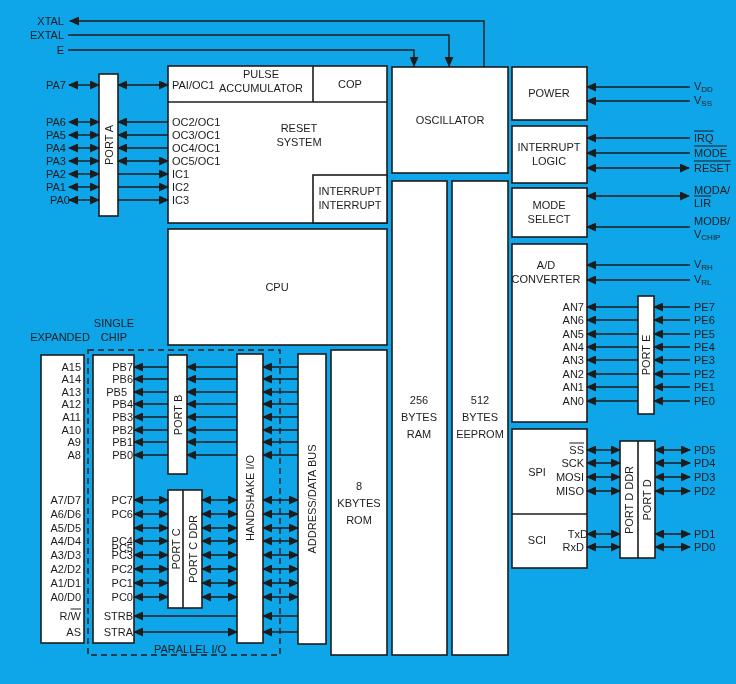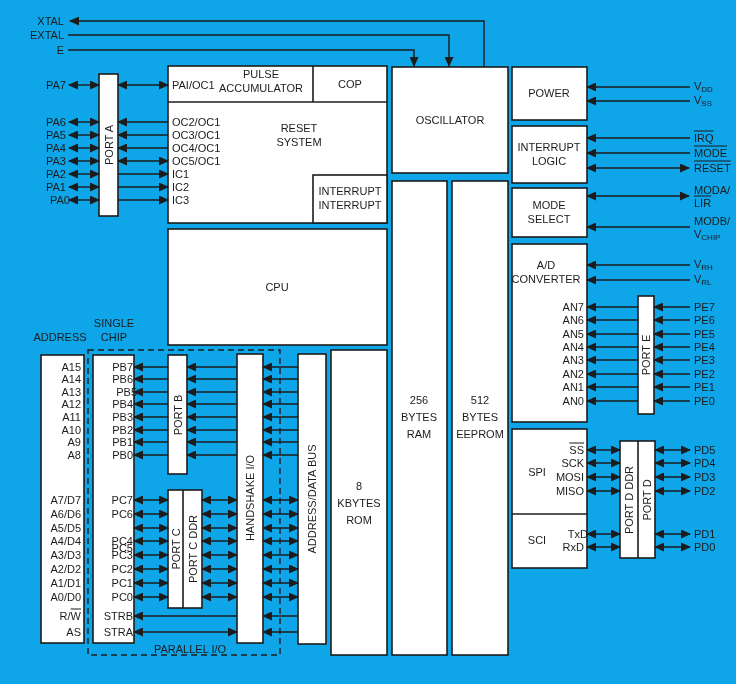--- a/index.html
+++ b/index.html
@@ -242,21 +242,21 @@
   <span class="lb r" style="left:584px;top:547px">RxD</span>
   <span class="lb v" style="left:629px;top:500px">PORT D DDR</span>
   <span class="lb v" style="left:647px;top:500px">PORT D</span>
   <span class="lb l" style="left:694px;top:450px">PD5</span>
   <span class="lb l" style="left:694px;top:463px">PD4</span>
   <span class="lb l" style="left:694px;top:477px">PD3</span>
   <span class="lb l" style="left:694px;top:491px">PD2</span>
   <span class="lb l" style="left:694px;top:534px">PD1</span>
   <span class="lb l" style="left:694px;top:547px">PD0</span>
 
-  <span class="lb c" style="left:60px;top:337px">ADDRESS</span>
+  <span class="lb c" style="left:60px;top:337px">EXPANDED</span>
   <span class="lb c" style="left:114px;top:330px"><span>SINGLE</span><br><span>CHIP</span></span>
 
   <span class="lb r" style="left:81px;top:367px">A15</span>
   <span class="lb r" style="left:81px;top:379px">A14</span>
   <span class="lb r" style="left:81px;top:392px">A13</span>
   <span class="lb r" style="left:81px;top:404px">A12</span>
   <span class="lb r" style="left:81px;top:417px">A11</span>
   <span class="lb r" style="left:81px;top:430px">A10</span>
   <span class="lb r" style="left:81px;top:442px">A9</span>
   <span class="lb r" style="left:81px;top:455px">A8</span>
@@ -266,21 +266,21 @@
   <span class="lb r" style="left:81px;top:541px">A4/D4</span>
   <span class="lb r" style="left:81px;top:555px">A3/D3</span>
   <span class="lb r" style="left:81px;top:569px">A2/D2</span>
   <span class="lb r" style="left:81px;top:583px">A1/D1</span>
   <span class="lb r" style="left:81px;top:597px">A0/D0</span>
   <span class="lb r" style="left:81px;top:616px"><span>R/</span><span class="ov">W</span></span>
   <span class="lb r" style="left:81px;top:632px">AS</span>
 
   <span class="lb r" style="left:133px;top:367px">PB7</span>
   <span class="lb r" style="left:133px;top:379px">PB6</span>
-  <span class="lb r" style="left:137px;top:392px">PB5</span>
+  <span class="lb r" style="left:127px;top:392px">PB5</span>
   <span class="lb r" style="left:133px;top:404px">PB4</span>
   <span class="lb r" style="left:133px;top:417px">PB3</span>
   <span class="lb r" style="left:133px;top:430px">PB2</span>
   <span class="lb r" style="left:133px;top:442px">PB1</span>
   <span class="lb r" style="left:133px;top:455px">PB0</span>
   <span class="lb r" style="left:133px;top:500px">PC7</span>
   <span class="lb r" style="left:133px;top:514px">PC6</span>
   <span class="lb r" style="left:133px;top:548px">PC5</span>
   <span class="lb r" style="left:133px;top:541px">PC4</span>
   <span class="lb r" style="left:133px;top:555px">PC3</span>

